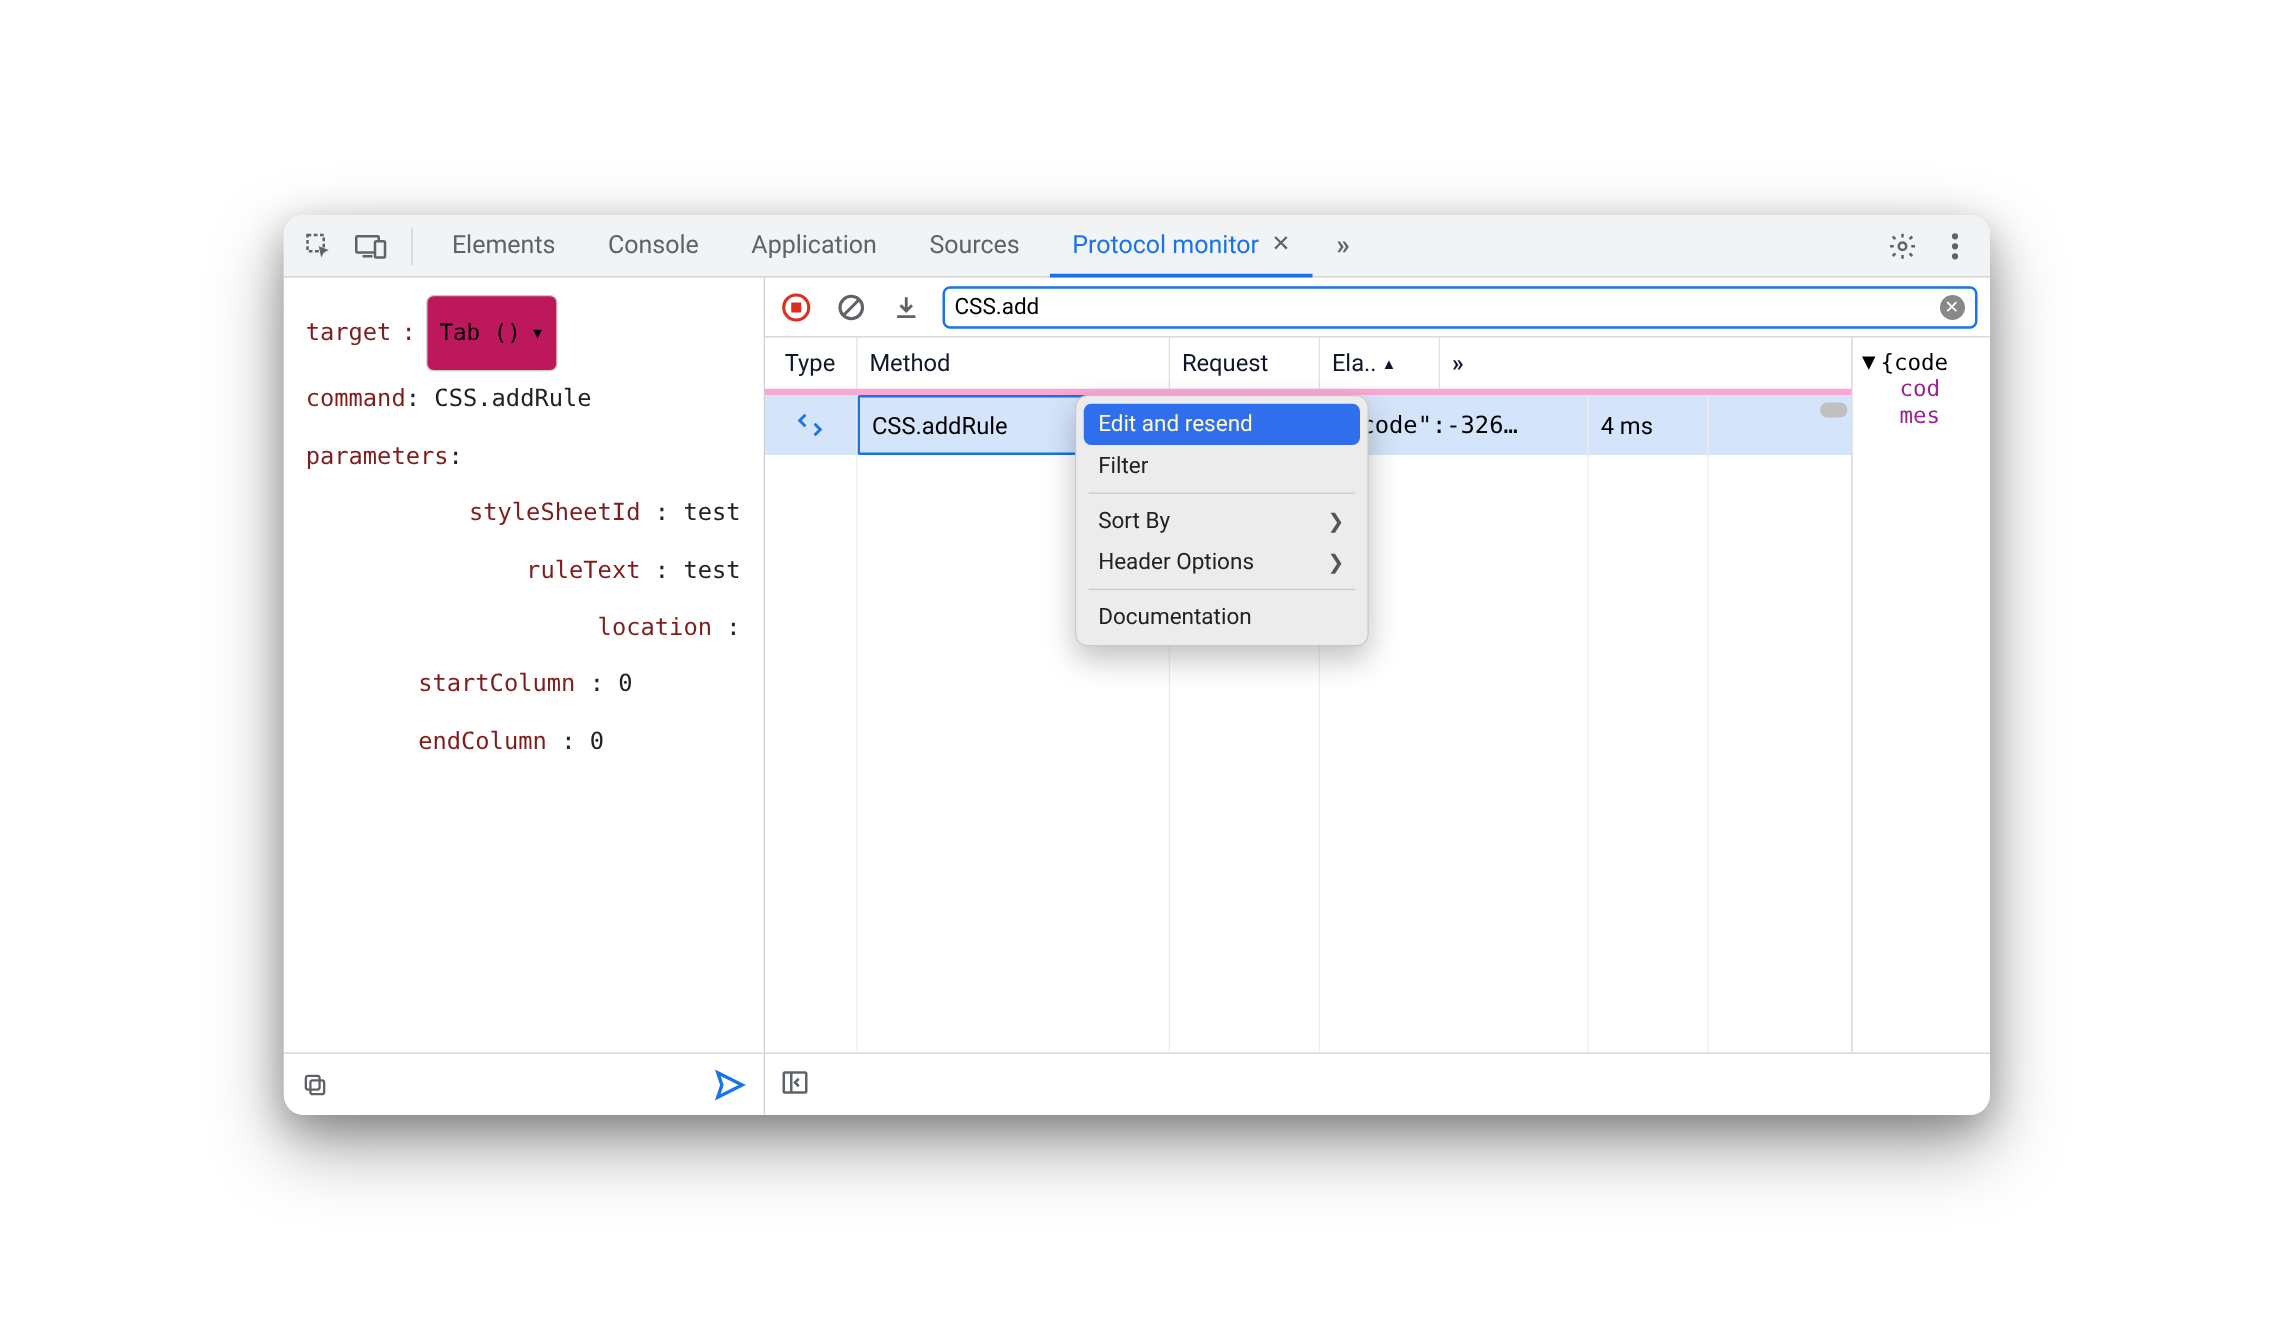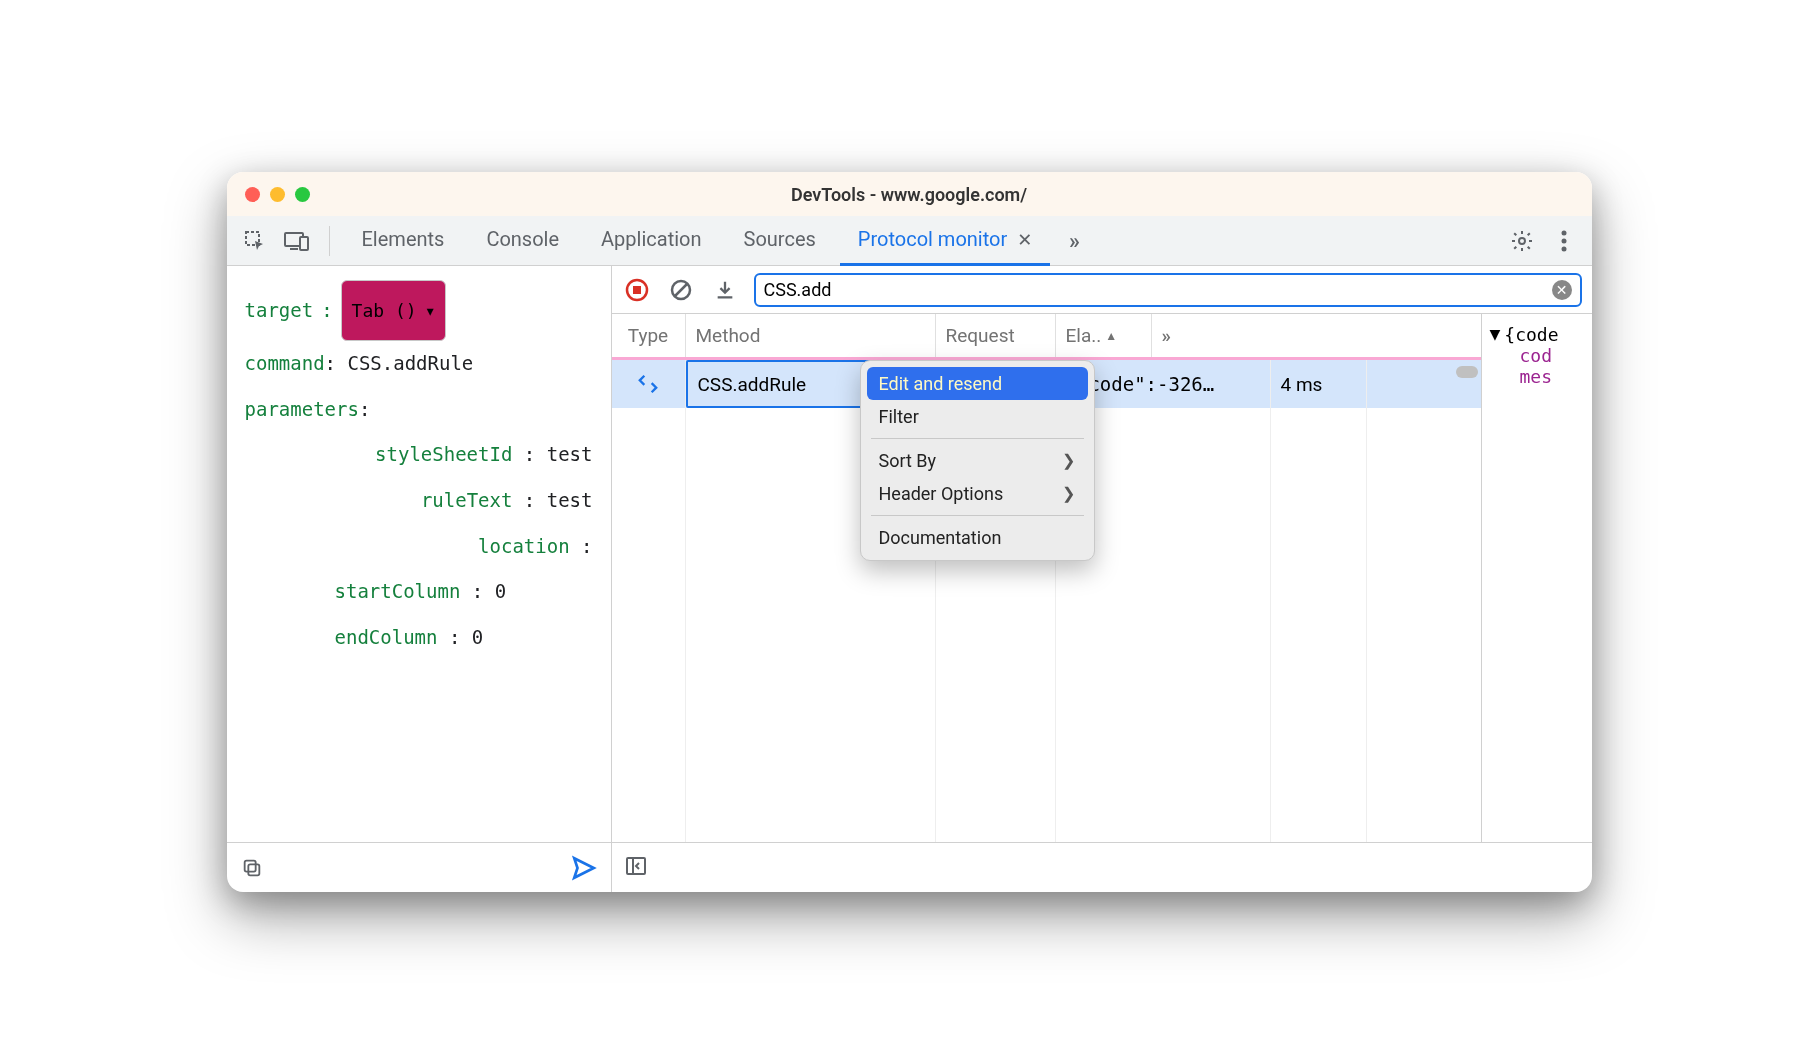--- a/index.html
+++ b/index.html
@@ -62,21 +62,21 @@
   .tabbar .spacer { flex: 1; }
   .content { flex: 1; display: flex; min-height: 0; }
   .left {
     width: 385px; border-right: 1px solid #d0d0d0;
     display: flex; flex-direction: column;
   }
   .left-body {
     flex: 1; padding: 14px 18px; font-family: Menlo, Consolas, monospace;
     font-size: 19px; line-height: 2.4; overflow: auto;
   }
-  .left-body .key { color: #15803d; }
+  .left-body .key { color: #7f1d1d; }
   .left-body .val { color: #202124; }
   .targetrow { display: flex; align-items: center; gap: 8px; }
   .select {
     border: 1px solid #c8c8c8; border-radius: 6px; padding: 8px 10px;
     font-family: inherit; font-size: 18px; display: flex; align-items: center; gap: 8px;
     background: #be185d; cursor: pointer;
   }
   .indent1 { padding-left: 40px; text-align: right; }
   .indent2 { padding-left: 90px; }
   .left-footer {
@@ -102,21 +102,21 @@
     width: 20px; height: 20px; border-radius: 50%; background: #888;
     color: #fff; display:flex; align-items:center; justify-content:center;
     font-size: 14px; cursor: pointer;
   }
   .gridarea { flex: 1; display: flex; min-height: 0; position: relative; }
   .grid {
     flex: 1; display: flex; flex-direction: column; min-width: 0;
     border-right: 1px solid #d0d0d0;
   }
   .ghead, .grow { display: flex; }
-  .ghead { height: 46px; border-bottom: 3px solid #f9a8d4; font-size: 19px; color: #737373; }
+  .ghead { height: 46px; border-bottom: 5px solid #f9a8d4; font-size: 19px; color: #0f172a; }
   .gcell { border-right: 1px solid #e0e0e0; padding: 0 10px; display:flex; align-items:center; overflow:hidden; white-space:nowrap; }
   .ghead .gcell { font-weight: 400; }
   .c-type { width: 74px; justify-content:center; }
   .c-method { width: 250px; }
   .c-request { width: 120px; }
   .c-response { width: 215px; }
   .c-ela { width: 96px; }
   .c-more { flex:1; border-right:none; }
   .grow { height: 48px; font-size: 19px; }
   .grow.selected { background: #d4e5fb; }
@@ -149,28 +149,20 @@
     align-items:center; cursor:pointer;
   }
   .ctxmenu .mi.hl { background: #2f6fed; color: #fef9c3; }
   .ctxmenu hr { border:none; border-top:1px solid #c8c8c8; margin: 5px 4px; }
   .chev { font-size: 16px; color: #555; }
 </style>
 </head>
 <body>
 
 <div class="window">
-  <div class="titlebar">
-    <div class="traffic">
-      <div class="tl red"></div>
-      <div class="tl yel"></div>
-      <div class="tl grn"></div>
-    </div>
-    <div class="titletext">DevTools - www.google.com/</div>
-  </div>
 
   <div class="tabbar">
     <div class="iconbtn">
       <svg width="24" height="24" viewBox="0 0 24 24" fill="none" stroke="#5f6368" stroke-width="2">
           <rect x="3" y="3" width="13" height="13" stroke-dasharray="3 2"></rect>
           <path d="M12 12 L20 15 L16 17 L14 21 Z" fill="#5f6368" stroke="none"></path>
         </svg>
     </div>
     <div class="iconbtn">
       <svg width="26" height="22" viewBox="0 0 26 22" fill="none" stroke="#5f6368" stroke-width="2">

